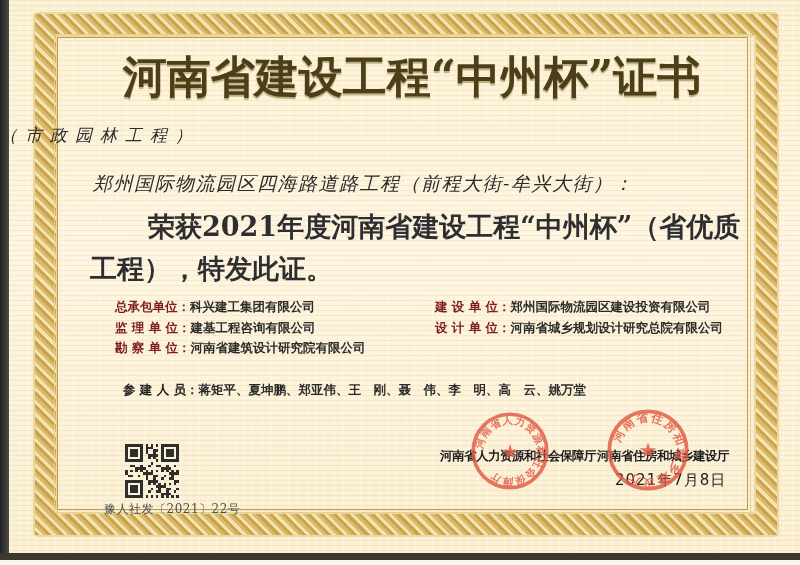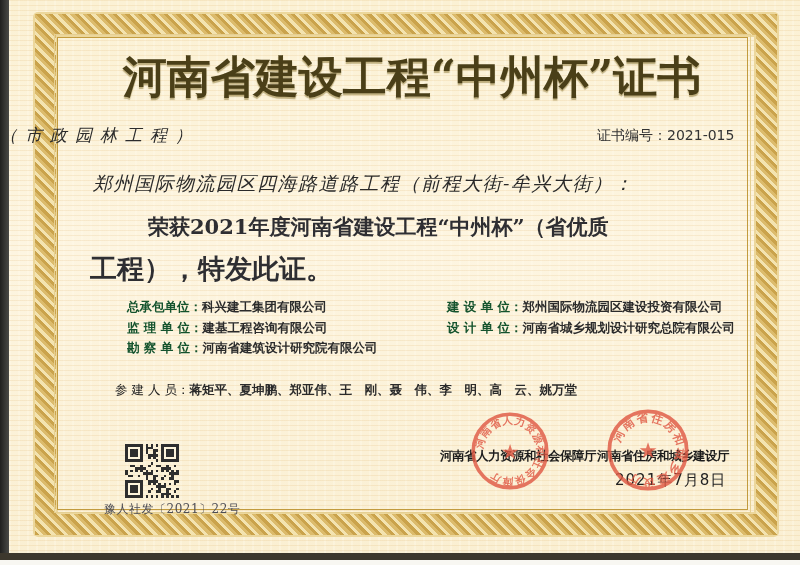--- a/index.html
+++ b/index.html
@@ -52,32 +52,32 @@
   }
   .cert-no{
     position:absolute;left:597px;top:127px;font-size:14px;color:#333;
     font-family:"DejaVu Sans","Liberation Sans",sans-serif;
   }
   .project-line{
     position:absolute;left:93px;top:171px;font-size:19px;letter-spacing:1.5px;
     font-style:italic;color:#2a2a2a;white-space:nowrap;
   }
   .award{position:absolute;left:90px;top:206px;width:660px;font-weight:bold;color:#2e2e32;}
-  .award .l1{font-size:21px;line-height:42px;text-indent:58px;white-space:nowrap;}
+  .award .l1{font-size:27px;line-height:42px;text-indent:58px;white-space:nowrap;}
   .award .l2{font-size:27px;line-height:42px;white-space:nowrap;}
 
   .units{position:absolute;top:297px;left:0;width:800px;font-size:12.5px;}
   .units .col-left{position:absolute;left:115px;top:0;}
   .units .col-right{position:absolute;left:435px;top:0;}
   .unit-row{line-height:20.5px;white-space:nowrap;}
-  .unit-label{font-weight:bold;color:#14532d;margin-left:12px;}
+  .unit-label{font-weight:bold;color:#7f1d1d;}
   .unit-value{font-weight:bold;color:#2b2b2b;}
 
   .participants{position:absolute;left:115px;top:380px;font-size:12.5px;line-height:20px;white-space:nowrap;}
-  .participants .p-label{font-weight:normal;}
+  .participants .p-label{font-weight:bold;margin-left:8px;}
   .participants .p-names{font-weight:bold;color:#2b2b2b;}
 
   .issuer{position:absolute;top:448px;font-size:12.5px;font-weight:bold;color:#1c1c1c;letter-spacing:-0.5px;white-space:nowrap;}
   .issuer.left{left:440px;}
   .issuer.right{left:597px;}
   .issue-date{
     position:absolute;left:615px;top:471px;font-size:15px;color:#222;
     font-family:"DejaVu Sans","Liberation Sans",sans-serif;letter-spacing:1px;
   }
 
@@ -98,21 +98,20 @@
 <div class="scan-edge-bottom"></div>
 <div class="scan-edge-bottom-white"></div>
 
 <div class="gold-frame"></div>
 <div class="inner-line"></div>
 
 <div class="content">
 
   <div class="title">河南省建设工程“中州杯”证书</div>
   <div class="subtitle">（市政园林工程）</div>
-  <div class="cert-no">证书编号：2021-015</div>
 
   <div class="project-line">郑州国际物流园区四海路道路工程（前程大街-牟兴大街）：</div>
 
   <div class="award">
     <div class="l1">荣获2021年度河南省建设工程“中州杯”（省优质</div>
     <div class="l2">工程），特发此证。</div>
   </div>
 
   <div class="units">
     <div class="col-left">

